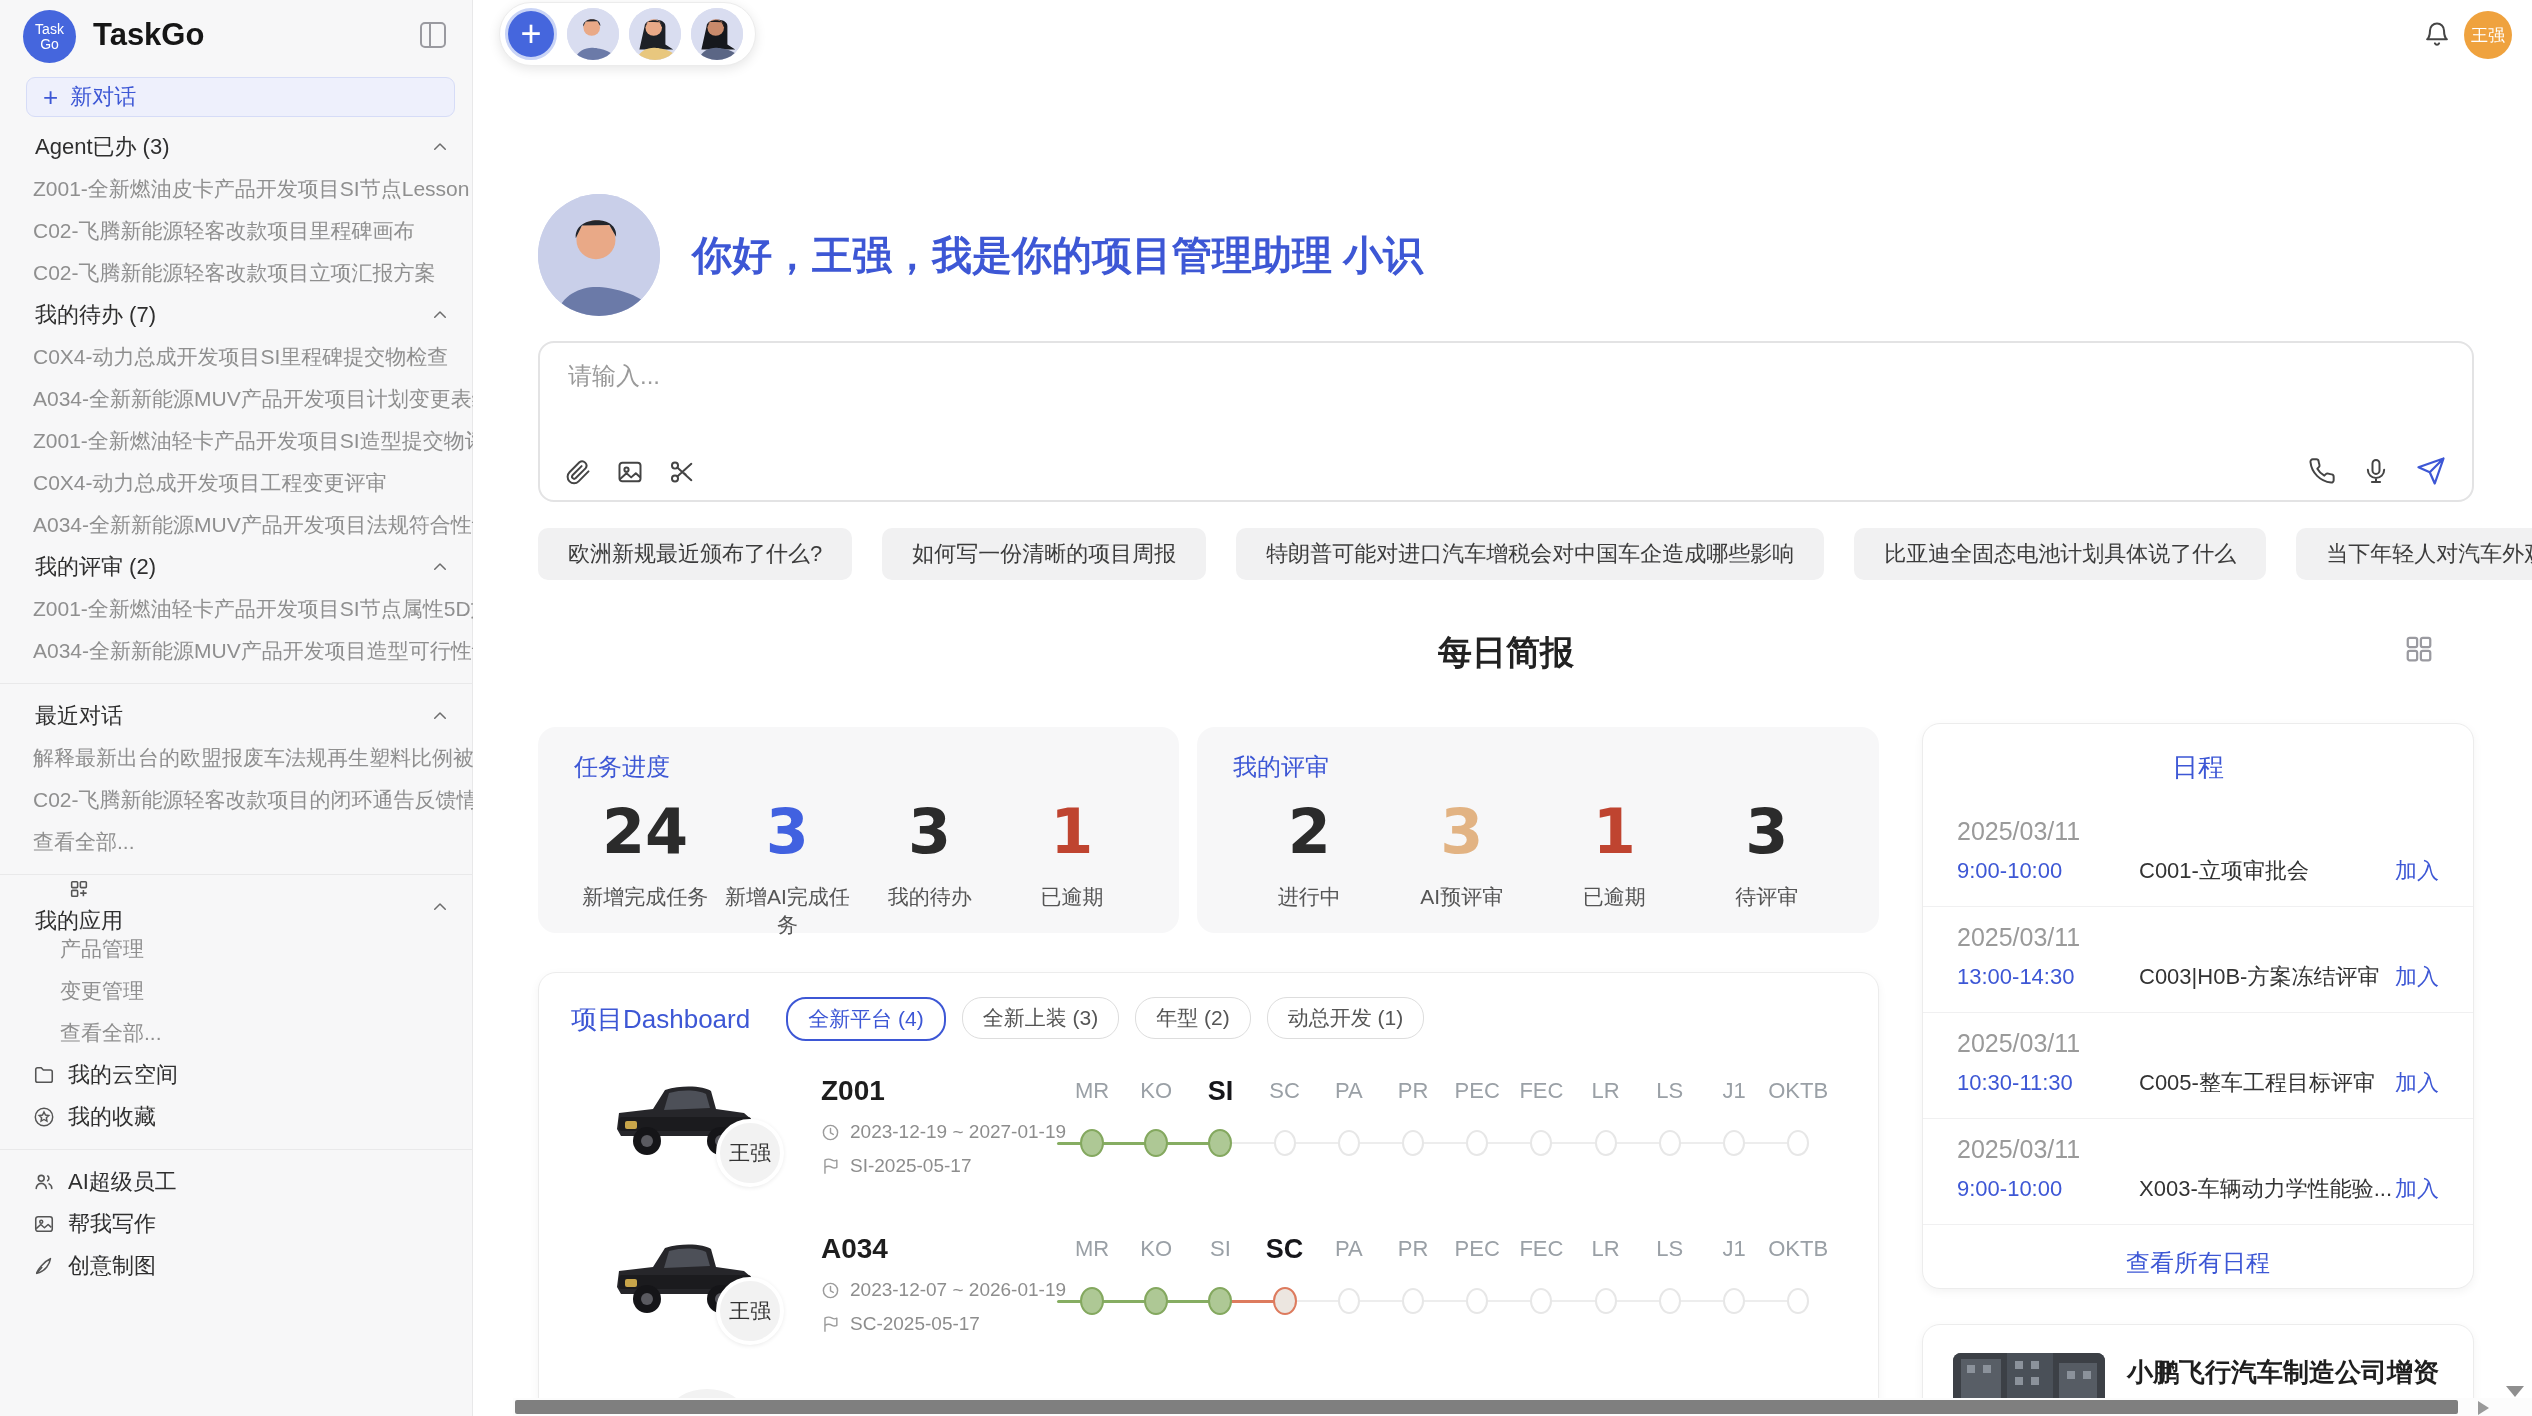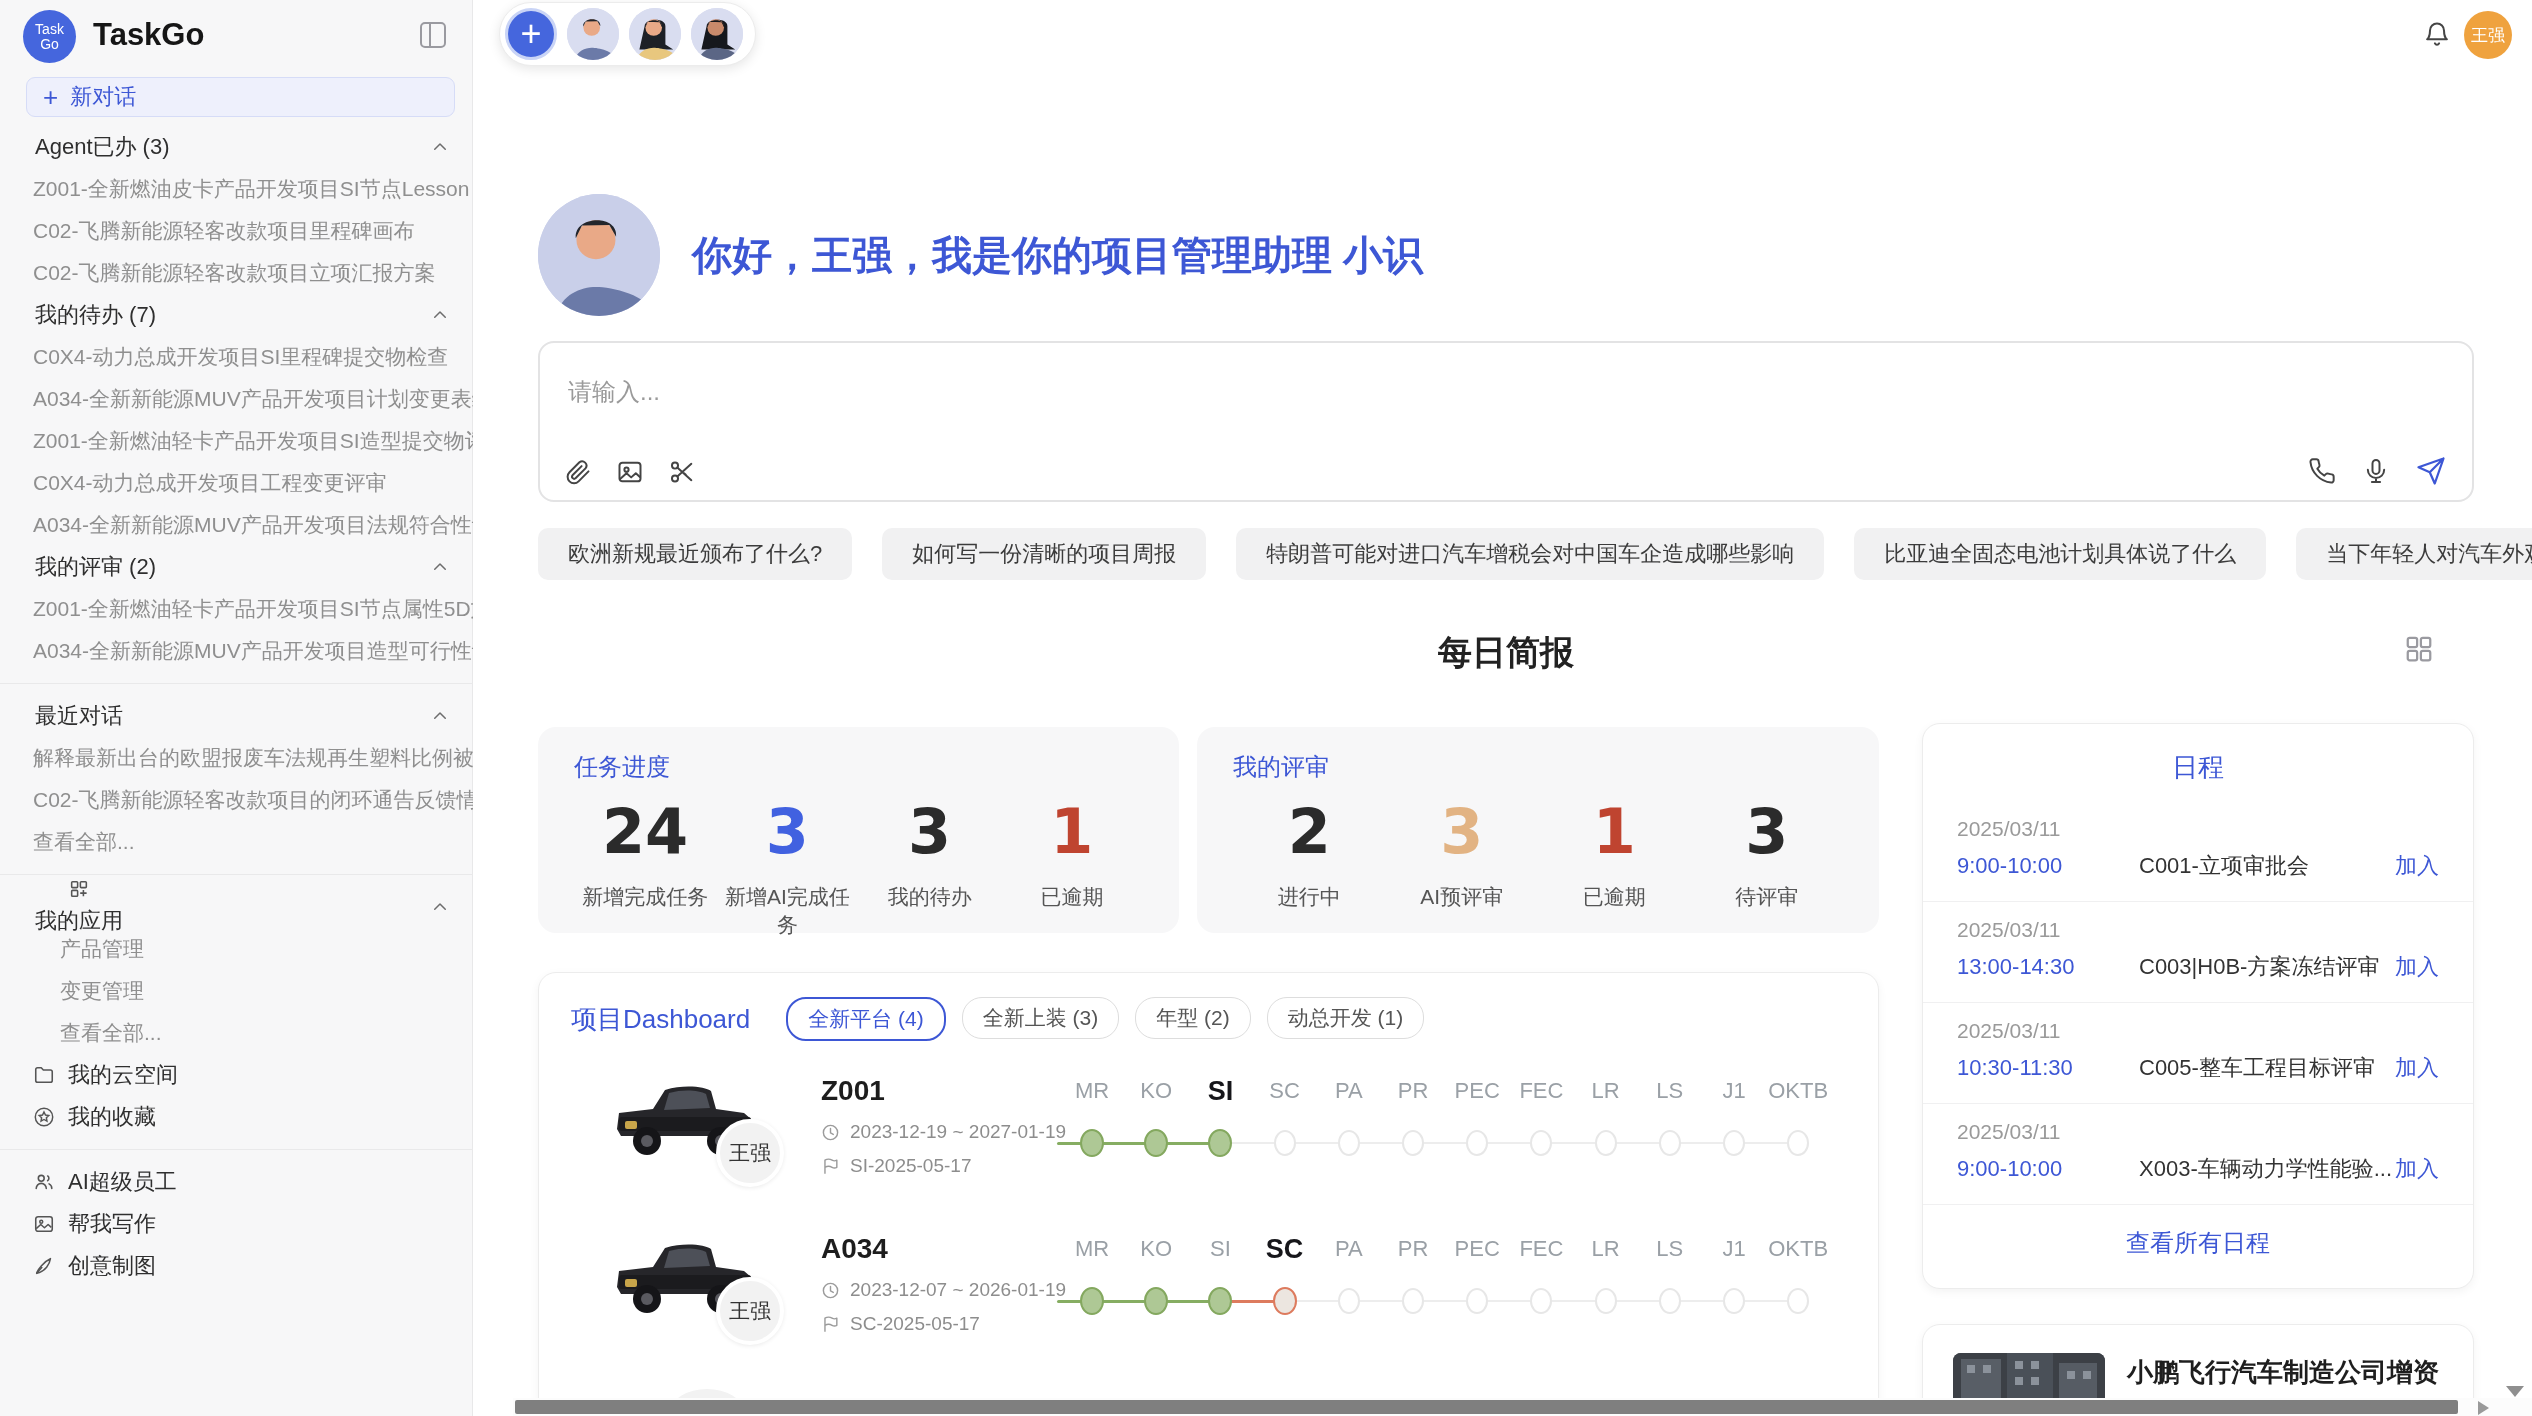--- a/index.html
+++ b/index.html
@@ -41,21 +41,21 @@
   .pill-avatar{width:52px;height:52px;border-radius:50%;overflow:hidden;background:#d9ddf0;cursor:pointer;}
   .bell{position:absolute;left:1950px;top:20px;cursor:pointer;}
   .user-badge{position:absolute;left:1991px;top:11px;width:48px;height:48px;border-radius:50%;
               background:#efa23e;color:#fff;font-size:17px;display:flex;align-items:center;
               justify-content:center;cursor:pointer;}
   .greeting{position:absolute;left:65px;top:194px;height:122px;display:flex;align-items:center;gap:32px;}
   .greet-avatar{width:122px;height:122px;border-radius:50%;overflow:hidden;background:#c9cfe9;}
   .greet-text{font-size:40px;font-weight:bold;color:#3d57d5;}
   .composer{position:absolute;left:65px;top:341px;width:1936px;height:161px;box-sizing:border-box;
             border:2px solid #e3e3e4;border-radius:16px;background:#fff;}
-  .composer input{position:absolute;left:26px;top:34px;width:1500px;border:none;outline:none;
+  .composer input{position:absolute;left:26px;top:18px;width:1500px;border:none;outline:none;
                   font-size:24px;color:#404040;font-family:inherit;background:transparent;}
   .composer input::placeholder{color:#9a9a9a;}
   .comp-left{position:absolute;left:24px;bottom:14px;display:flex;gap:24px;align-items:center;}
   .comp-right{position:absolute;right:26px;bottom:14px;display:flex;gap:26px;align-items:center;}
   .ic-btn{cursor:pointer;display:flex;align-items:center;justify-content:center;}
   .chips{position:absolute;left:65px;top:528px;width:1936px;display:flex;gap:30px;}
   .chip{height:52px;background:#f1f1f2;border-radius:10px;display:flex;align-items:center;
         padding:0 30px;font-size:22px;color:#3c3c3c;white-space:nowrap;cursor:pointer;}
   .daily-head{position:absolute;left:65px;top:630px;width:1936px;text-align:center;}
   .daily-title{font-size:34px;font-weight:bold;color:#222;}
@@ -90,21 +90,21 @@
   .ms-label.cur{color:#16161a;font-weight:bold;font-size:27px;}
   .seg{position:absolute;border-radius:2px;}
   .dot{position:absolute;box-sizing:border-box;border-radius:50%;background:#fff;}
   .row-hint{position:absolute;left:132px;top:416px;width:72px;height:44px;border-radius:50%;background:#f2f2f2;}
   
   .sched{position:absolute;left:1449px;top:723px;width:552px;height:566px;background:#fff;border:1px solid #ececec;
          border-radius:18px;box-shadow:0 3px 10px rgba(0,0,0,.05);box-sizing:border-box;}
   .sched-title{text-align:center;font-size:26px;color:#3d57d5;margin-top:26px;}
   .sched-list{margin-top:16px;}
   .sched-item{padding:16px 34px 20px 34px;border-bottom:1px solid #f0f0f1;}
-  .si-date{font-size:21px;color:#9a9a9a;}
+  .si-date{font-size:25px;color:#9a9a9a;}
   .si-row{display:flex;align-items:center;margin-top:10px;}
   .si-time{width:150px;font-size:22px;color:#3d57d5;font-weight:500;}
   .si-title{flex:1;font-size:22px;color:#333;padding-left:32px;white-space:nowrap;overflow:hidden;}
   .si-join{font-size:22px;color:#3d57d5;cursor:pointer;}
   .sched-foot{text-align:center;font-size:24px;color:#3d57d5;margin-top:22px;cursor:pointer;}
   
   .news{position:absolute;left:1449px;top:1324px;width:552px;height:170px;background:#fff;border:1px solid #ececec;
         border-radius:18px;box-shadow:0 3px 10px rgba(0,0,0,.05);box-sizing:border-box;padding:28px 30px;}
   .news-img{position:absolute;left:30px;top:28px;width:152px;height:96px;border-radius:8px;overflow:hidden;background:#3c3f44;}
   .news-title{position:absolute;left:204px;top:30px;font-size:26px;font-weight:bold;color:#1e1e1e;white-space:nowrap;}

